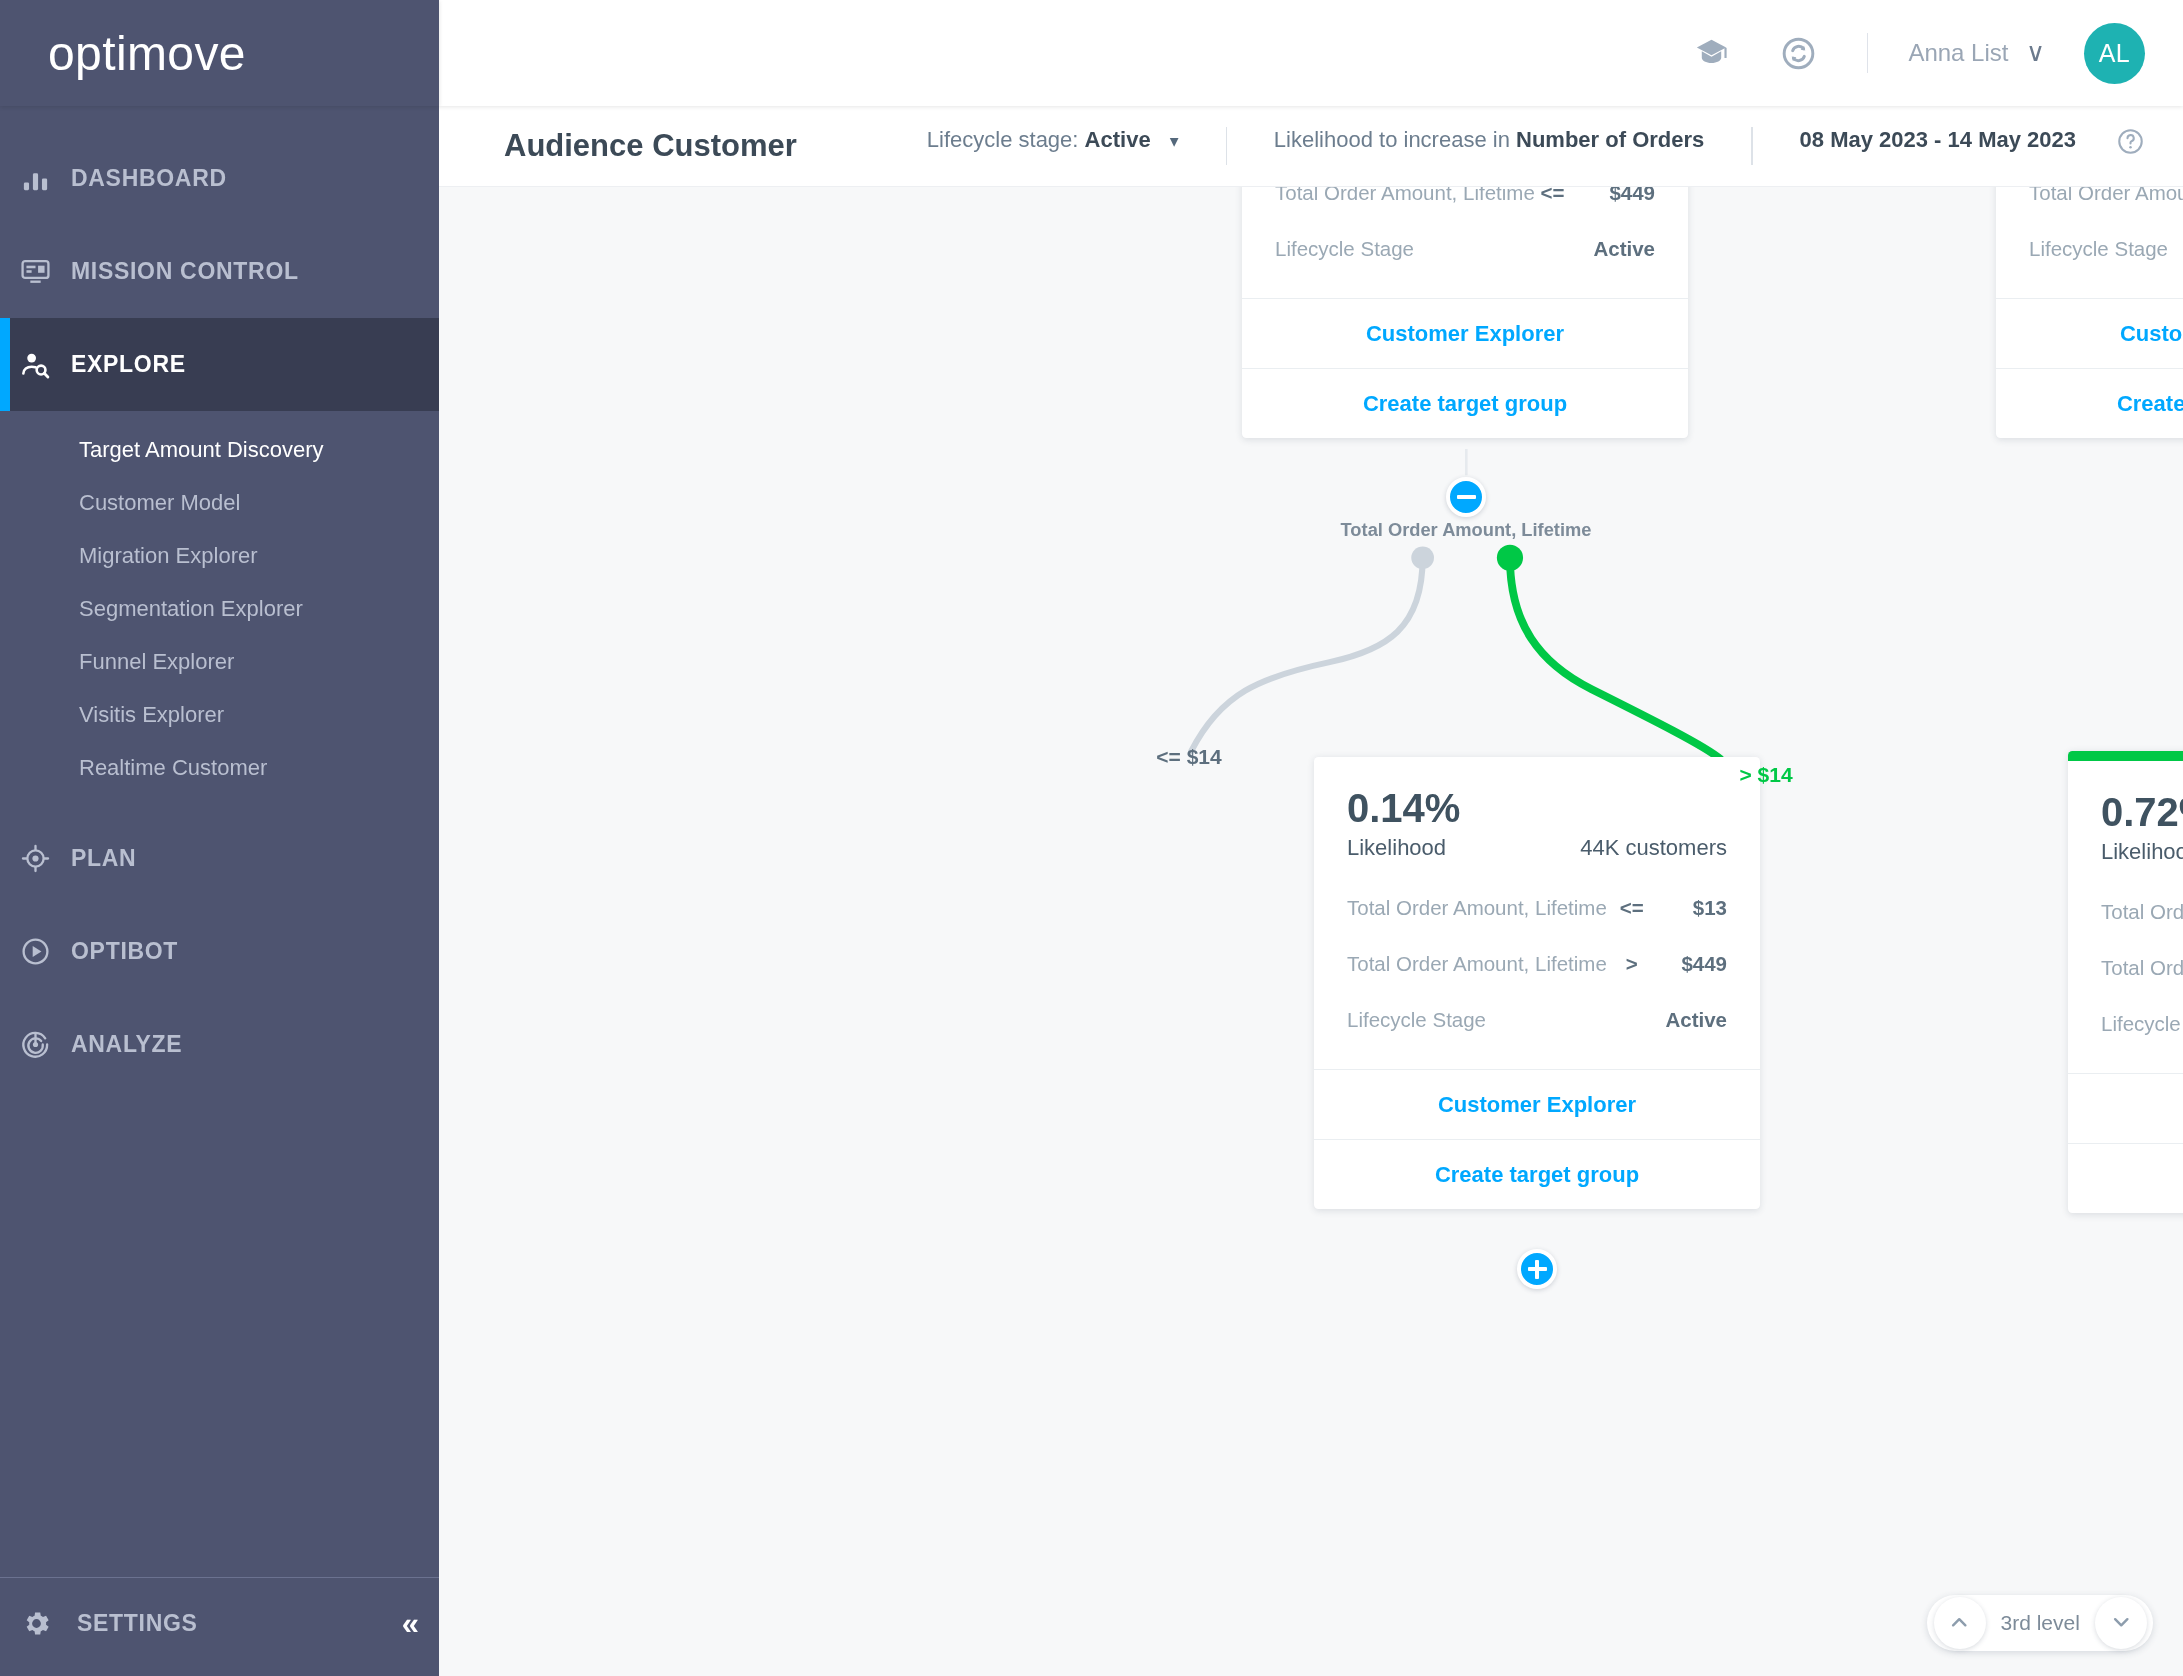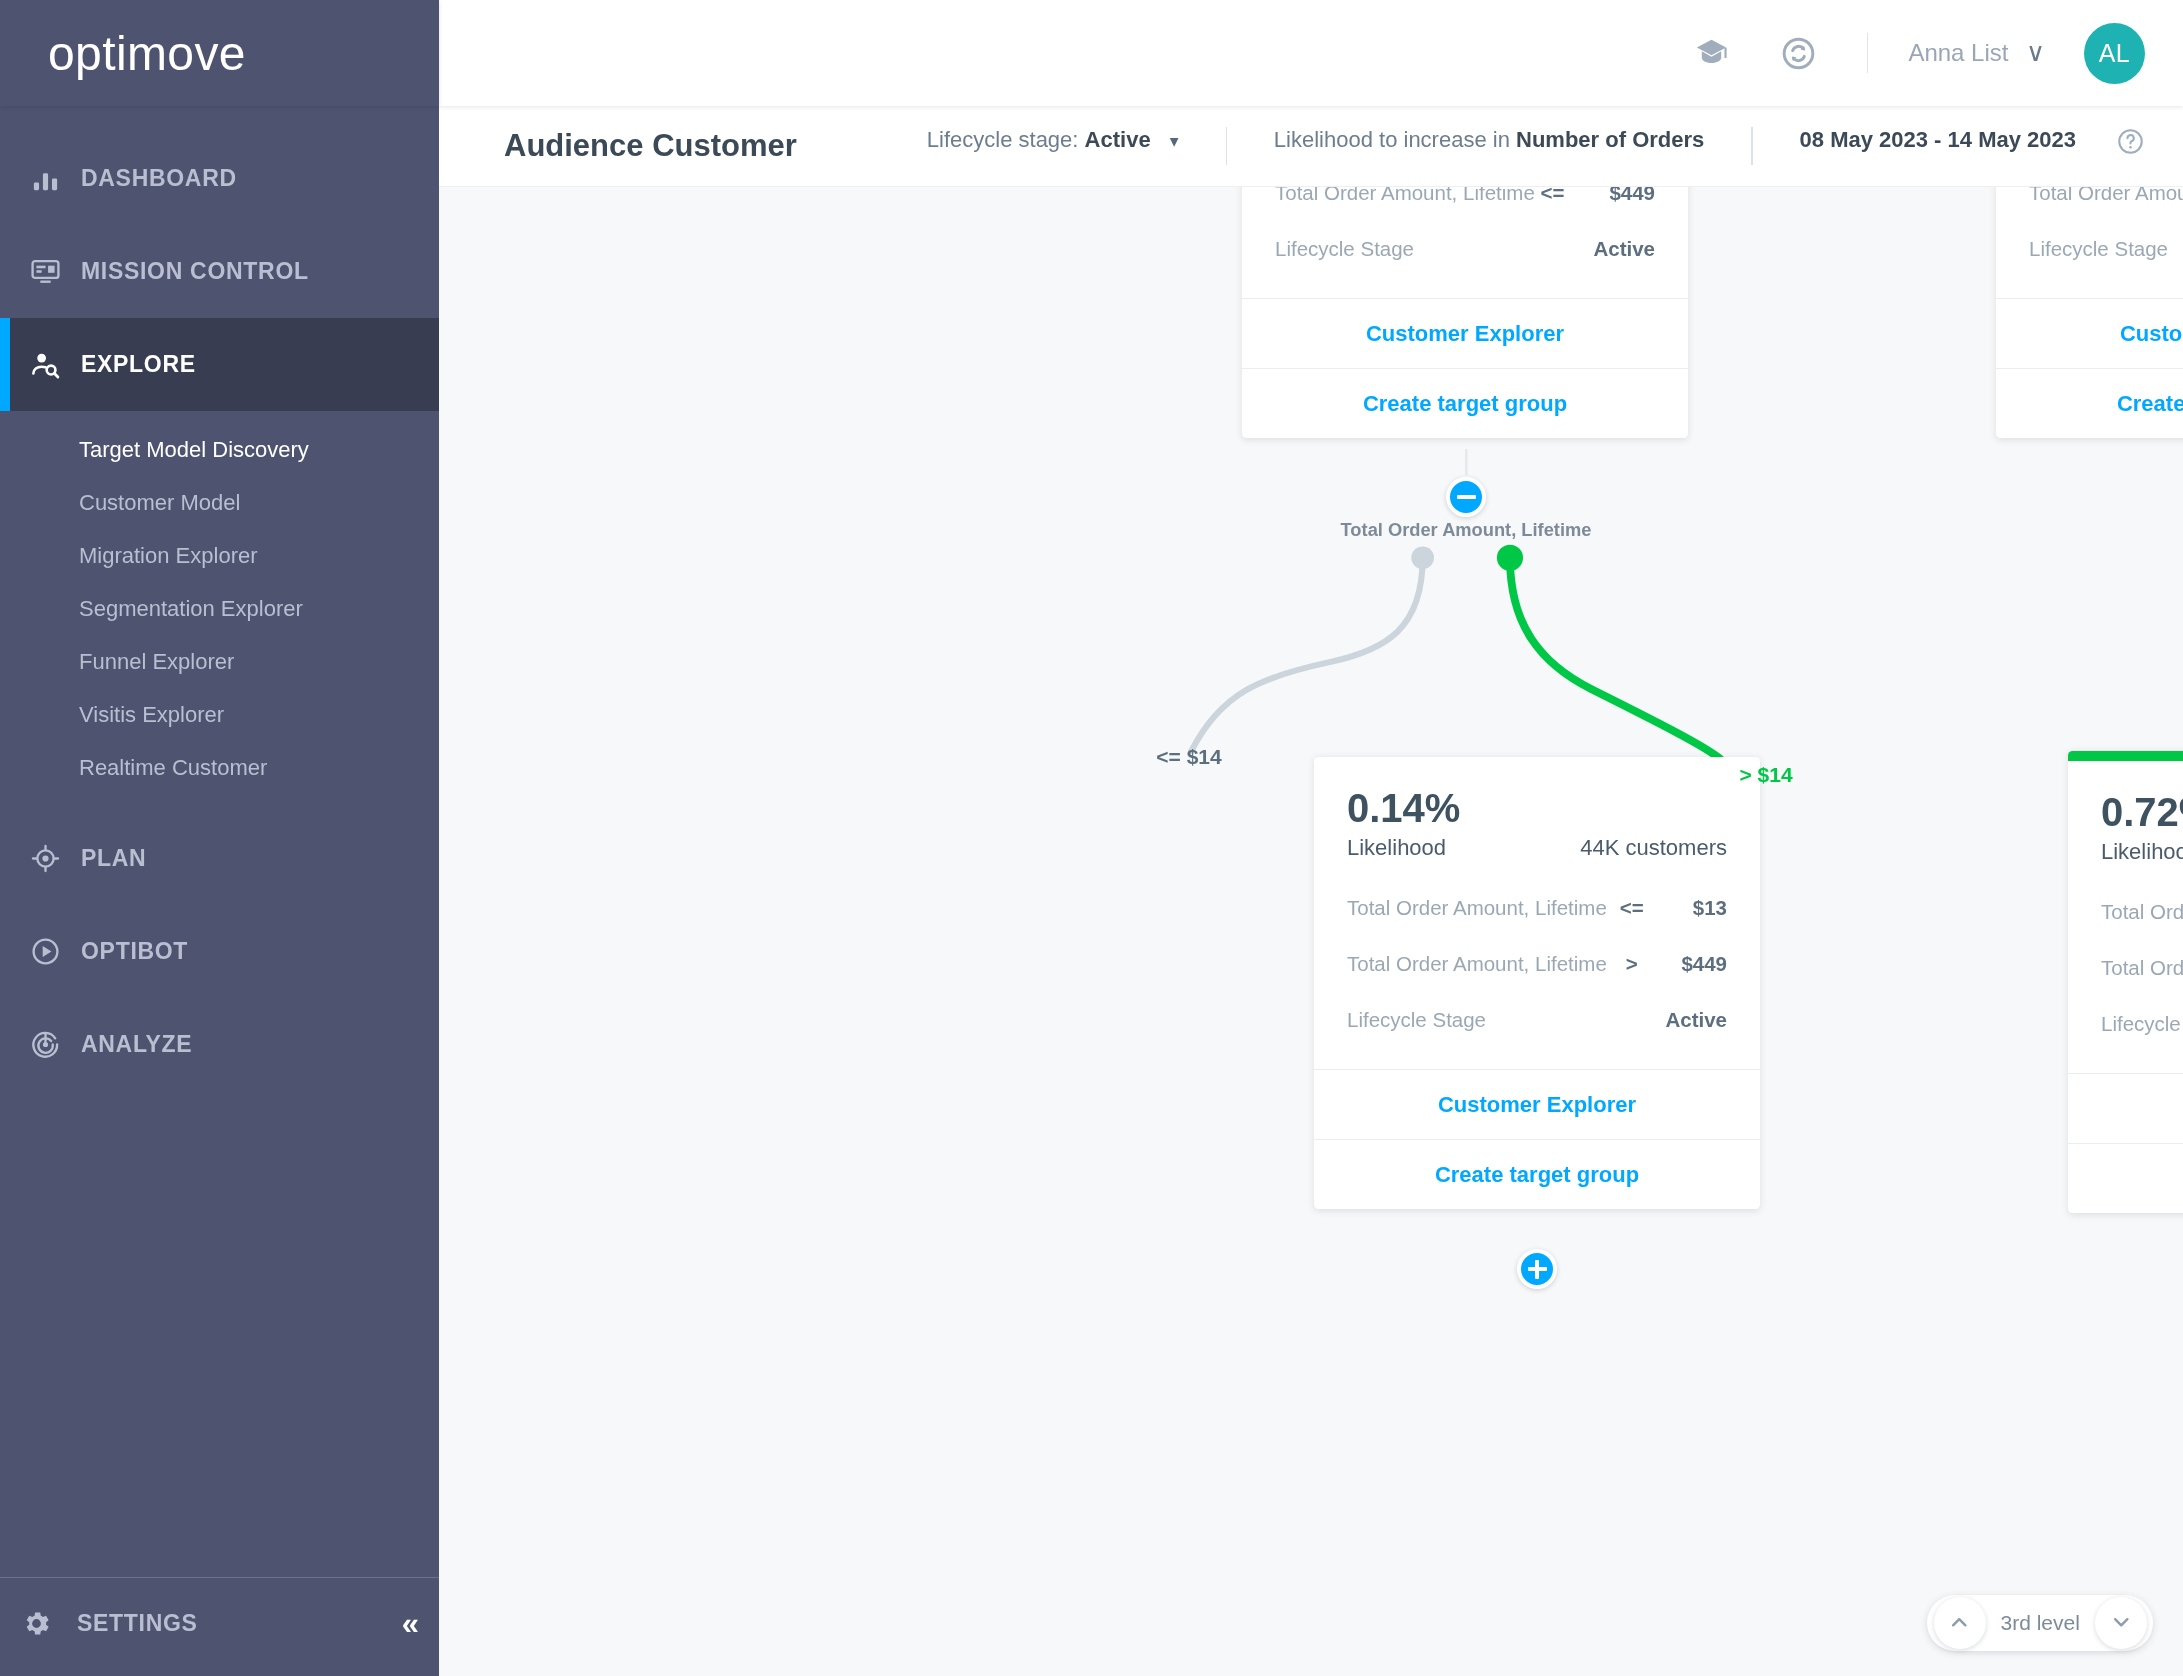--- a/index.html
+++ b/index.html
@@ -28,21 +28,21 @@
   #logo-text {
     color: #ffffff;
     font-size: 48px;
     font-weight: 300;
     letter-spacing: 0.4px;
   }
   .nav-group { padding-top: 26px; }
   .nav-item {
     display: flex; align-items: center;
     height: 93px;
-    padding-left: 30px;
+    padding-left: 20px;
     position: relative;
     cursor: pointer;
   }
   .nav-item .ico {
     width: 51px; min-width: 51px;
     display: flex; align-items: center; justify-content: flex-start;
   }
   .nav-item .lbl {
     color: #b9bfd0;
     font-size: 23px;
@@ -272,21 +272,21 @@
           <path d="M2.6 19c0-3.4 2.9-5.3 6.4-5.3 1.1 0 2.1.2 3 .5" fill="none" stroke="#ffffff" stroke-width="2" stroke-linecap="round"></path>
           <circle cx="16.3" cy="16.3" r="3.4" fill="none" stroke="#ffffff" stroke-width="2"></circle>
           <line x1="18.8" y1="18.8" x2="21.6" y2="21.6" stroke="#ffffff" stroke-width="2.2" stroke-linecap="round"></line>
         </svg>
       </span>
       <span class="lbl">EXPLORE</span>
     </div>
 
     <div class="sub-list">
       <div class="sub-item selected">
-          <span>Target Model Discovery</span>
+          <span>Target Amount Discovery</span>
         </div>
       <div class="sub-item">
           <span>Customer Model</span>
         </div>
       <div class="sub-item">
           <span>Migration Explorer</span>
         </div>
       <div class="sub-item">
           <span>Segmentation Explorer</span>
         </div>

